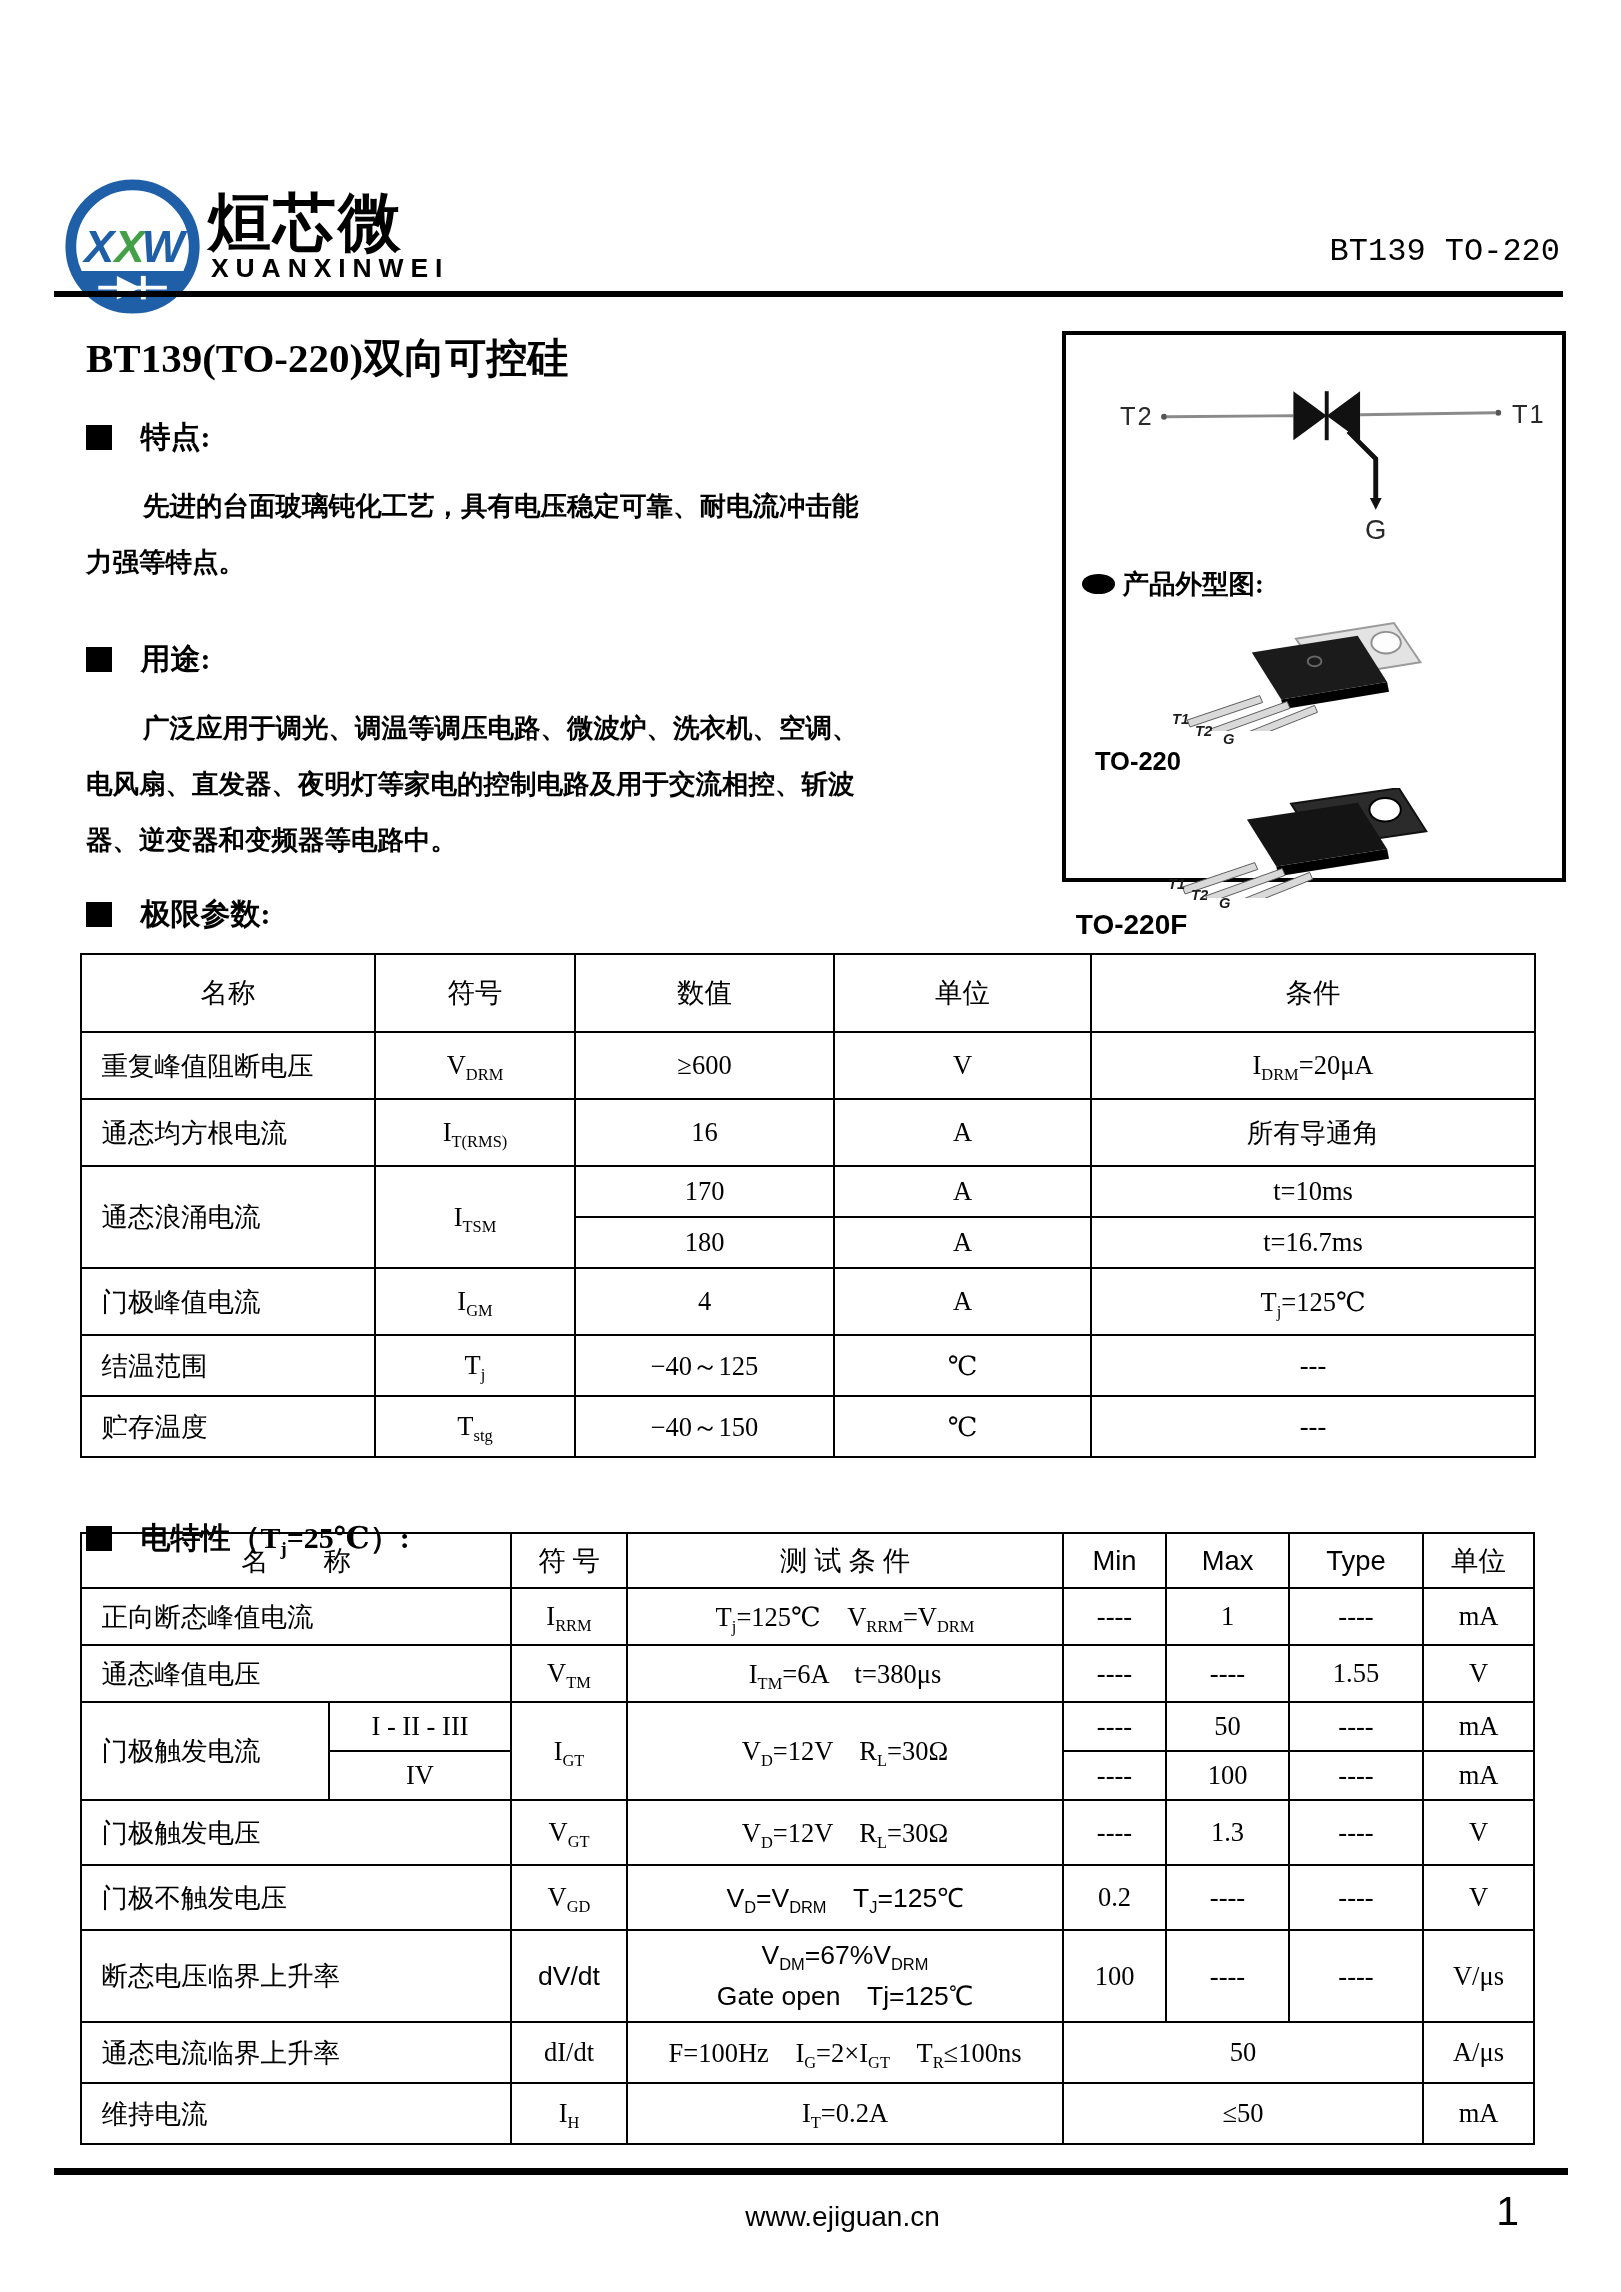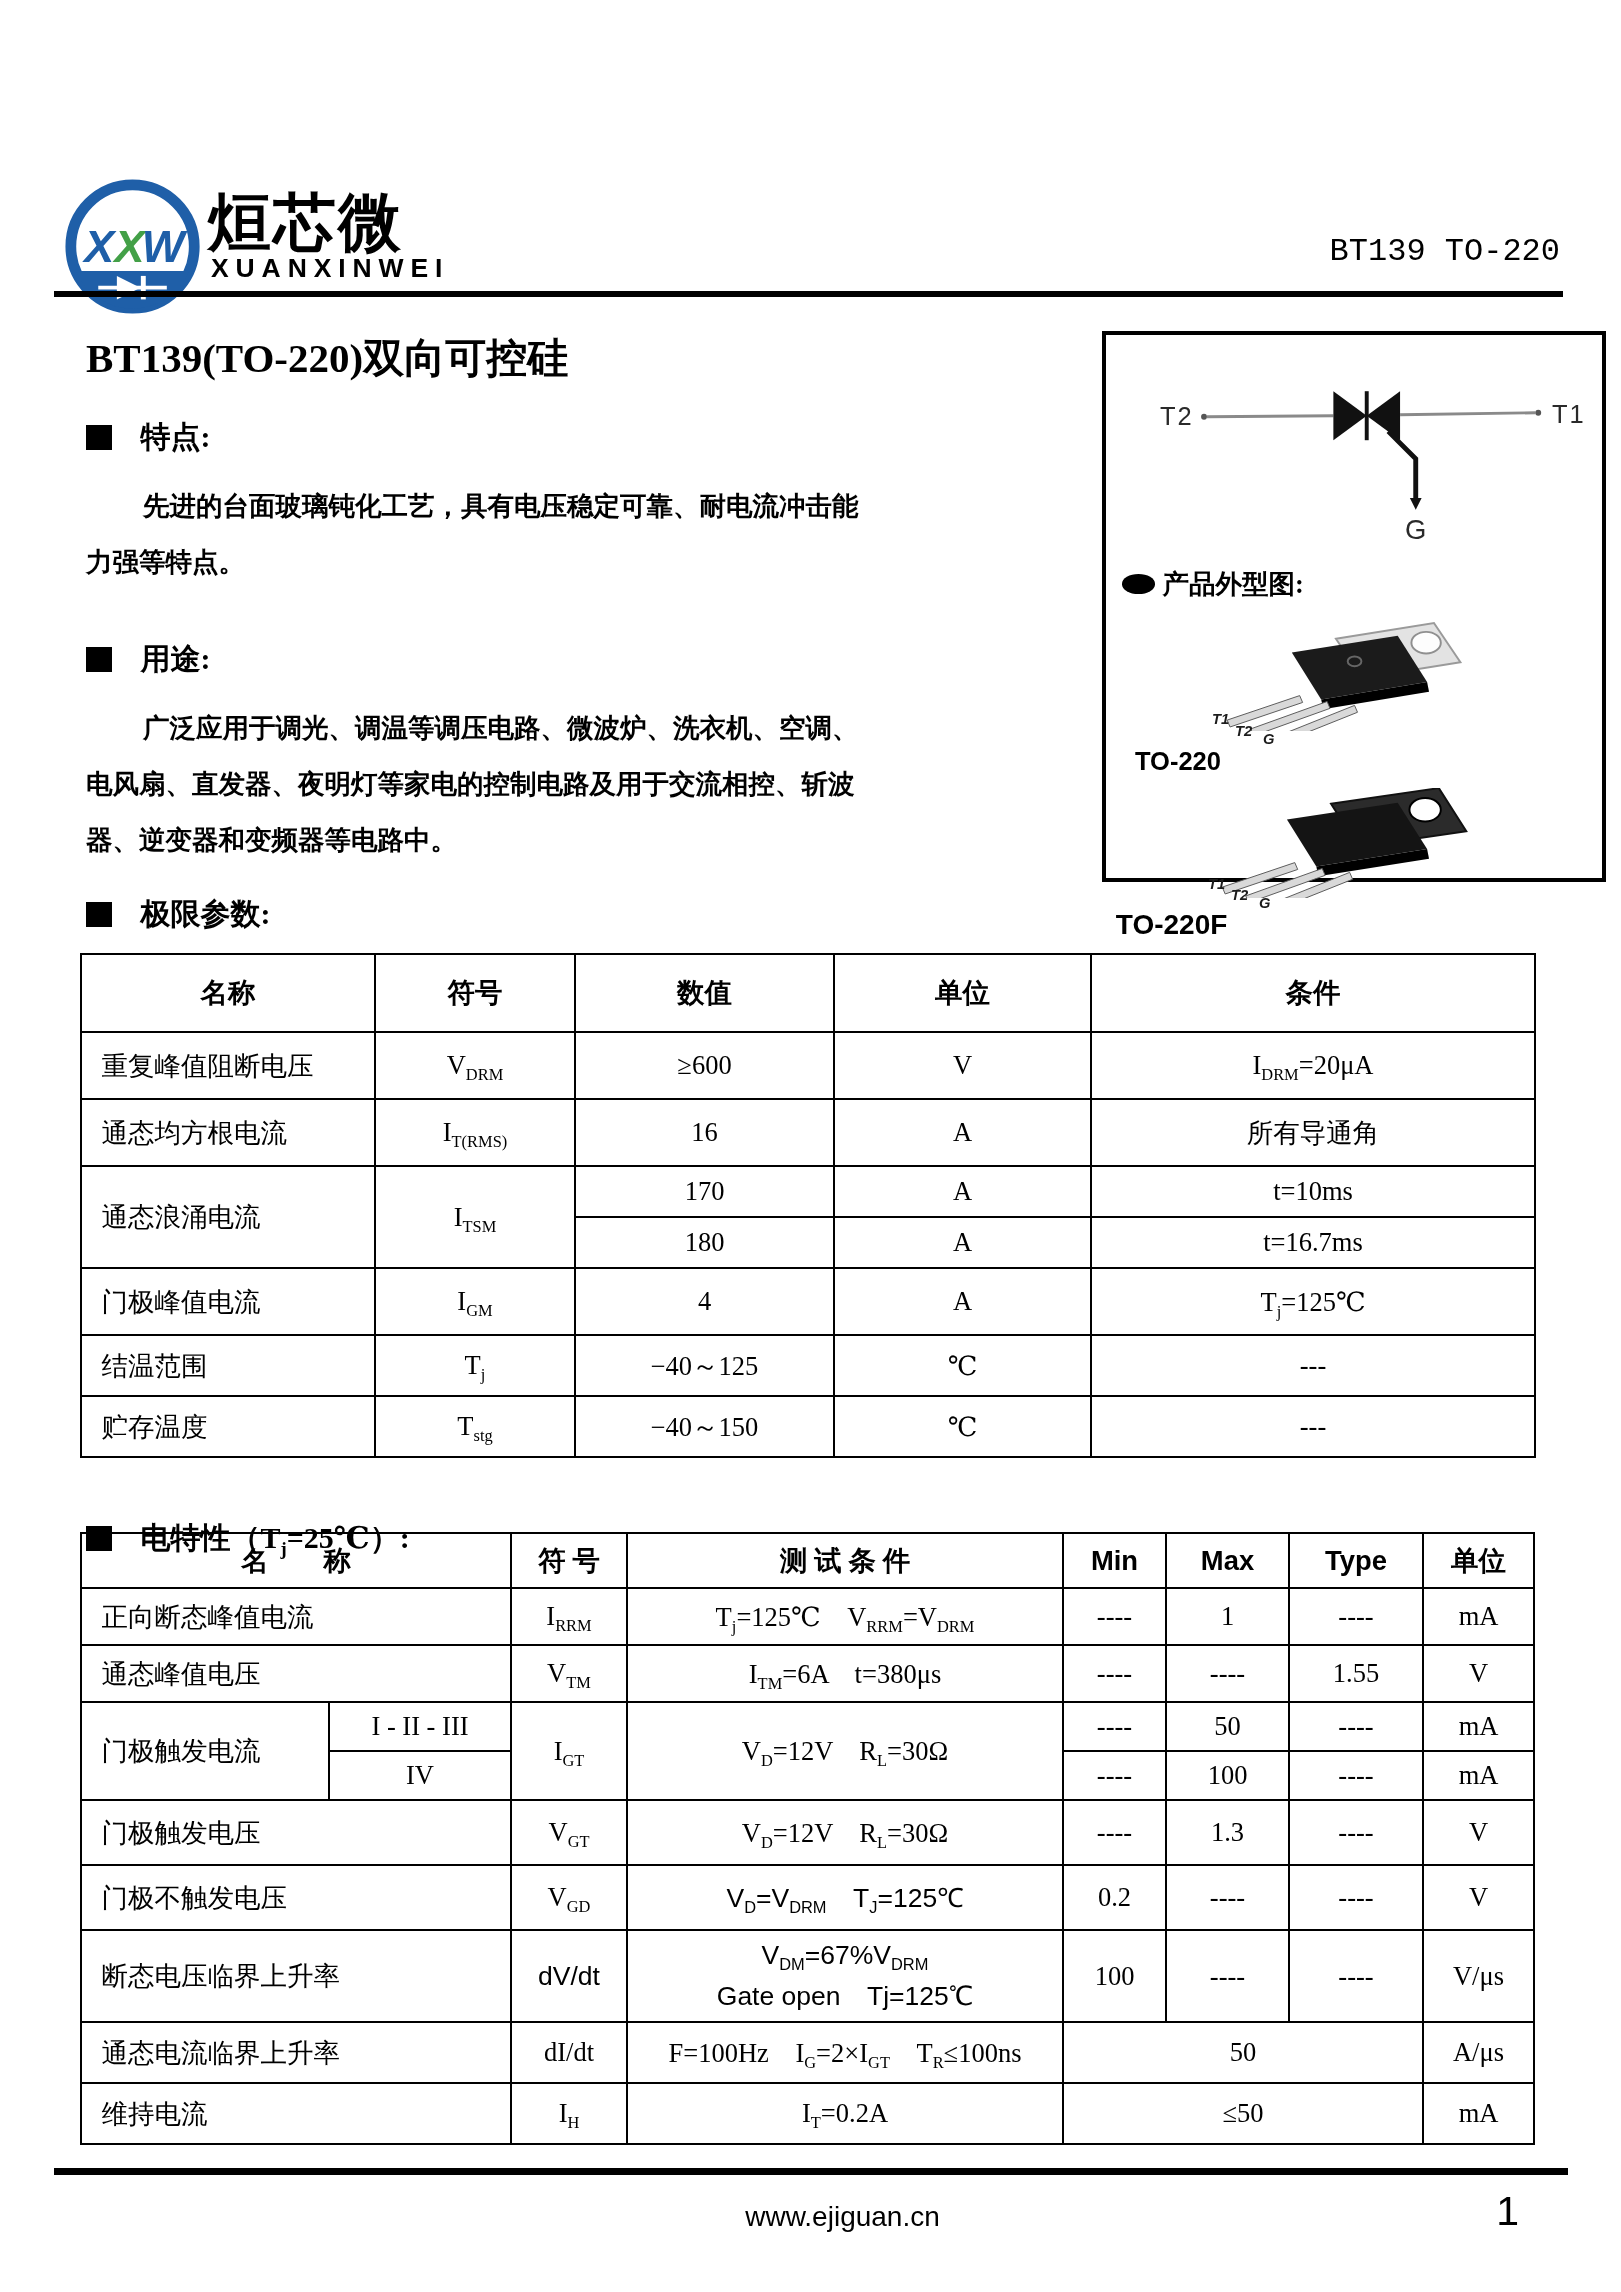--- a/index.html
+++ b/index.html
@@ -19,21 +19,21 @@
   .doc-title{font-size:41px;font-weight:bold;}
   .sec-head{display:flex;align-items:center;font-size:30px;font-weight:bold;}
   .sq{width:25.5px;height:25.5px;background:#000;margin-right:29px;flex:0 0 auto;}
   .para{font-size:26.5px;font-weight:bold;line-height:56px;width:961px;}
   .para .indent{padding-left:57px;}
   
   table{border-collapse:collapse;table-layout:fixed;}
   .dtable{border:2.9px solid #000;}
   .dtable td,.dtable th{border:2px solid #000;text-align:center;vertical-align:middle;
     font-size:26.5px;font-weight:normal;padding:0 3.9px;overflow:hidden;}
-  .dtable th{font-weight:bold;font-size:27.4px;border-radius:26px;}
+  .dtable th{font-weight:normal;font-size:27.4px;border-radius:26px;}
   .dtable td.lname{text-align:left;padding-left:19.6px;}
   .sans{font-family:"Liberation Sans",sans-serif;}
   .cond2{line-height:1.55;}
   
   .pkgbox{border:4.9px solid #000;box-sizing:border-box;background:#fff;}
   .outline-row{display:flex;align-items:center;font-size:26.5px;font-weight:bold;}
   .bullet{width:33px;height:19.6px;background:#000;border-radius:50%;margin-right:7.8px;flex:0 0 auto;}
   .pkg-label{font-size:25.5px;font-weight:bold;font-family:"Liberation Sans",sans-serif;}
   .pinlabel{position:absolute;font:italic bold 14.7px "Liberation Sans",sans-serif;color:#1c1c1c;}
   
@@ -260,21 +260,21 @@
       <td class="lname" colspan="2">维持电流</td>
       <td>I<sub>H</sub></td>
       <td>I<sub>T</sub>=0.2A</td>
       <td colspan="3">≤50</td>
       <td>mA</td>
     </tr>
   </tbody>
     </table>
 </div>
 
-<div class="abs pkgbox" style="left:1062px;top:331px;width:504px;height:551px;margin-left:40px;">
+<div class="abs pkgbox" style="left:1062px;top:331px;width:504px;height:551px;">
 
   <svg class="abs" style="left:0;top:9.8px;" width="494" height="211" viewBox="0 0 504 215">
     <text x="55" y="82" font-size="26" letter-spacing="2" fill="#2a2a2a" font-family="Liberation Sans,sans-serif">T2</text>
     <circle cx="100" cy="73" r="3" fill="#555"></circle>
     <line x1="103" y1="73" x2="232" y2="72" stroke="#8a8a8a" stroke-width="3"></line>
     <polygon points="232,47 232,97 266,72" fill="#111"></polygon>
     <polygon points="300,47 300,97 266,72" fill="#111"></polygon>
     <line x1="266" y1="47" x2="266" y2="97" stroke="#111" stroke-width="4"></line>
     <line x1="300" y1="71" x2="438" y2="69" stroke="#8a8a8a" stroke-width="3"></line>
     <circle cx="441" cy="69" r="3" fill="#555"></circle>

